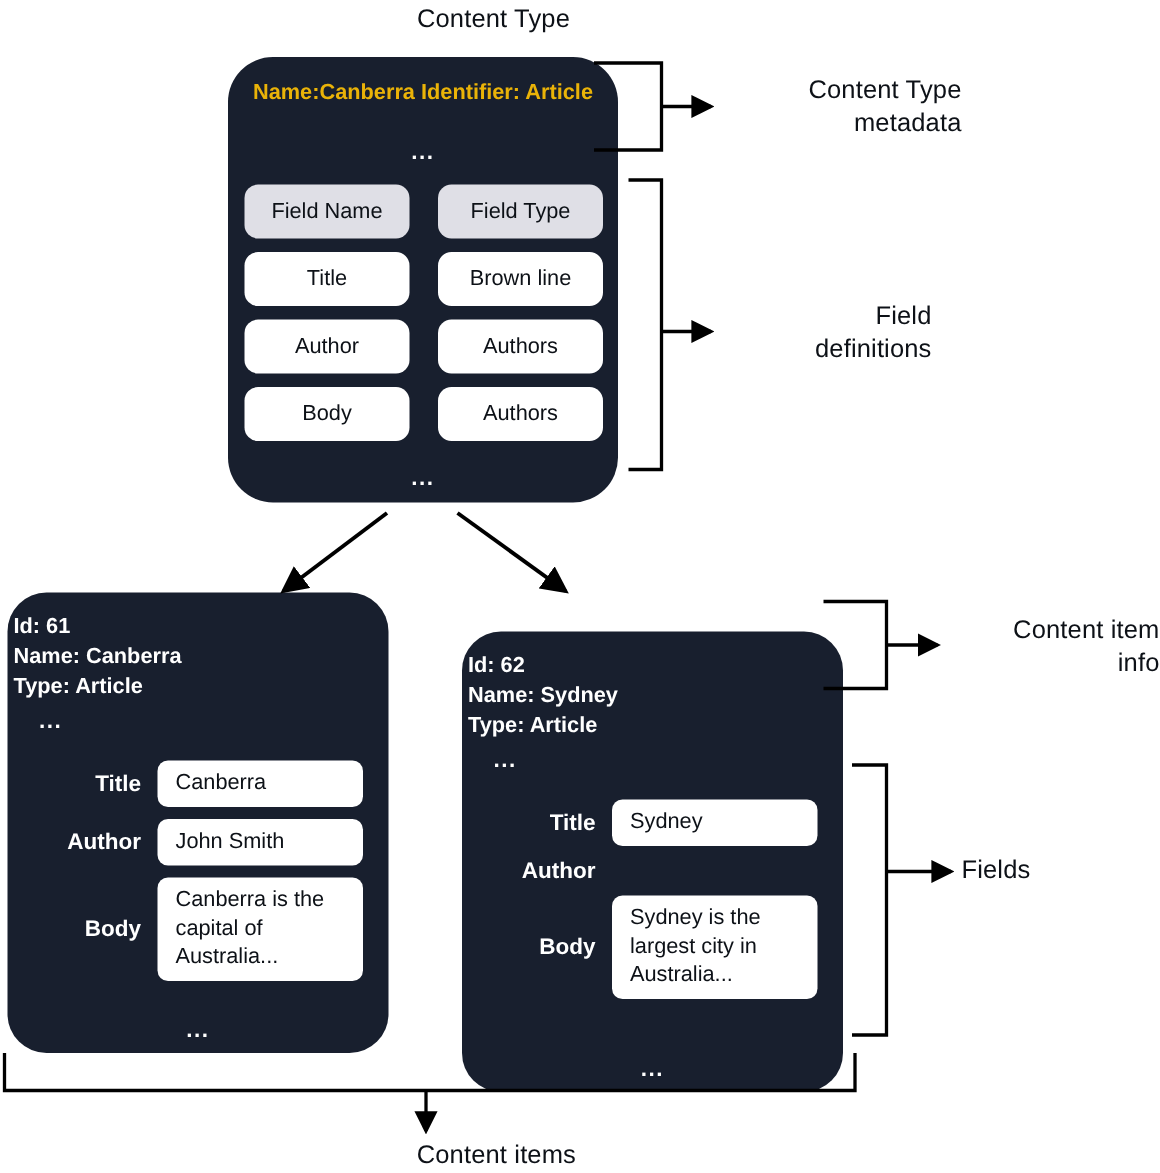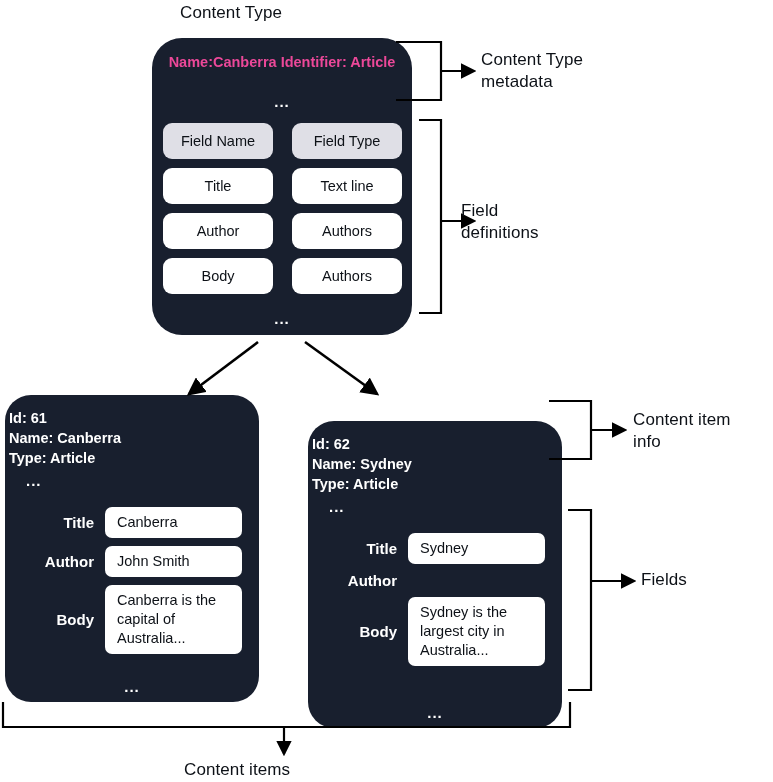--- a/index.html
+++ b/index.html
@@ -23,21 +23,21 @@
     height: 782px;
     pointer-events: none;
   }
 
   
   .plain-label {
     position: absolute;
     color: #0d1117;
     font-size: 17px;
     line-height: 22px;
-    text-align: left;
+    text-align: right;
     white-space: pre-line;
     letter-spacing: 0.1px;
   }
 
   
   .card {
     position: absolute;
     background: #181f2e;
     border-radius: 26px;
     box-sizing: border-box;
@@ -48,21 +48,21 @@
     width: 260px;
     height: 297px;
     border-radius: 30px;
   }
   .ct-meta {
     position: absolute;
     left: 0;
     top: 14px;
     width: 260px;
     text-align: center;
-    color: #ec4899;
+    color: #eab308;
     font-size: 14.5px;
     font-weight: bold;
     line-height: 20px;
   }
   .ct-dots {
     position: absolute;
     left: 0;
     top: 55px;
     width: 260px;
     text-align: center;
@@ -196,21 +196,21 @@
 Identifier: Article</div>
     <div class="ct-dots">...</div>
 
     <div class="field-grid">
       <div class="field-row">
         <div class="chip header">Field Name</div>
         <div class="chip header">Field Type</div>
       </div>
       <div class="field-row">
         <div class="chip value">Title</div>
-        <div class="chip value">Text line</div>
+        <div class="chip value">Brown line</div>
       </div>
       <div class="field-row">
         <div class="chip value">Author</div>
         <div class="chip value">Authors</div>
       </div>
       <div class="field-row">
         <div class="chip value">Body</div>
         <div class="chip value">Authors</div>
       </div>
     </div>

